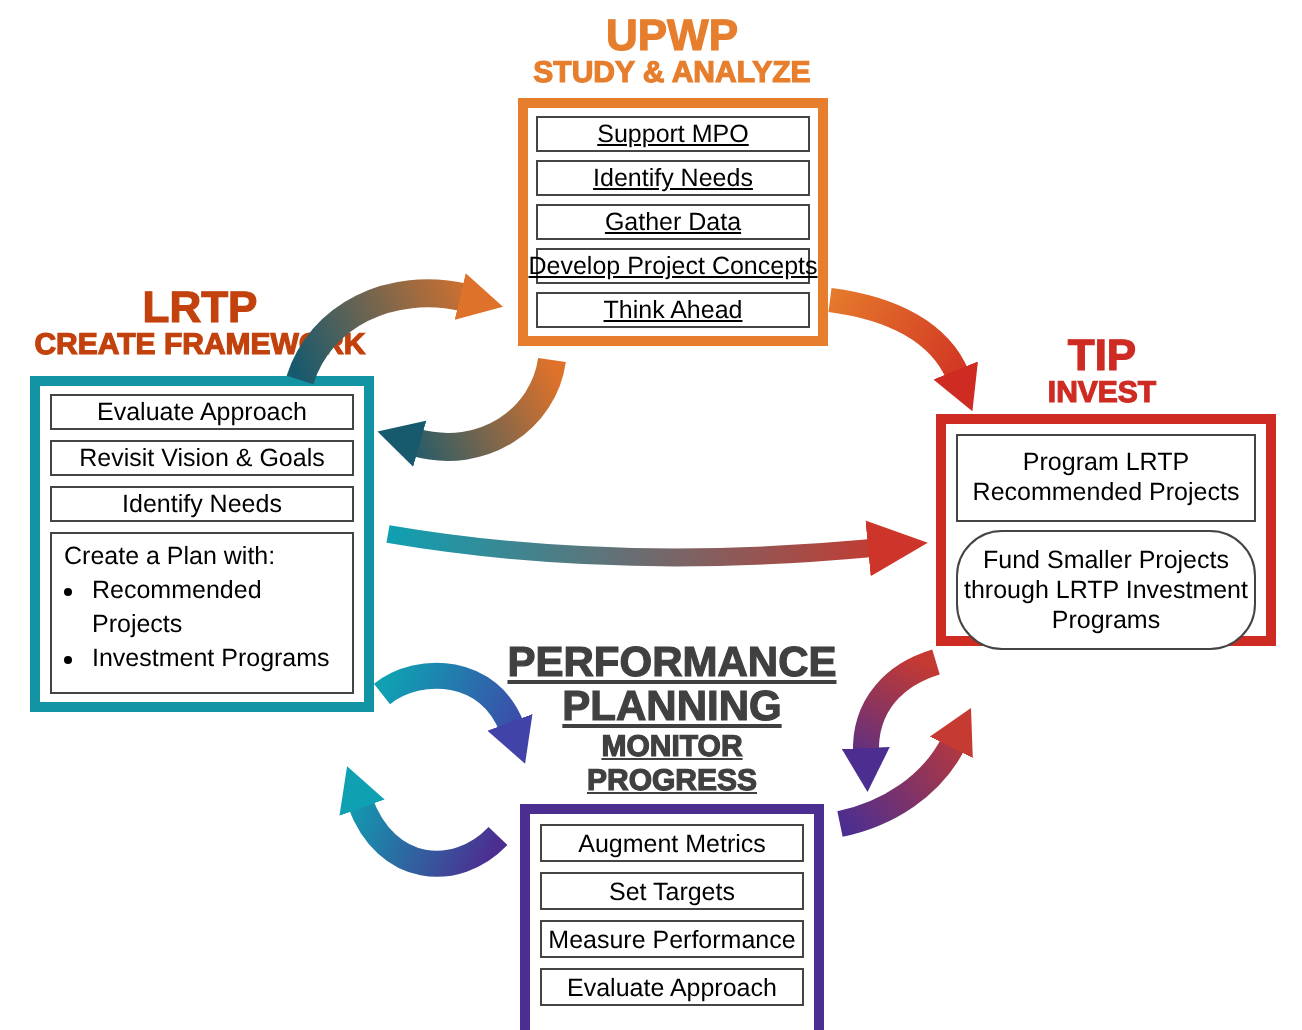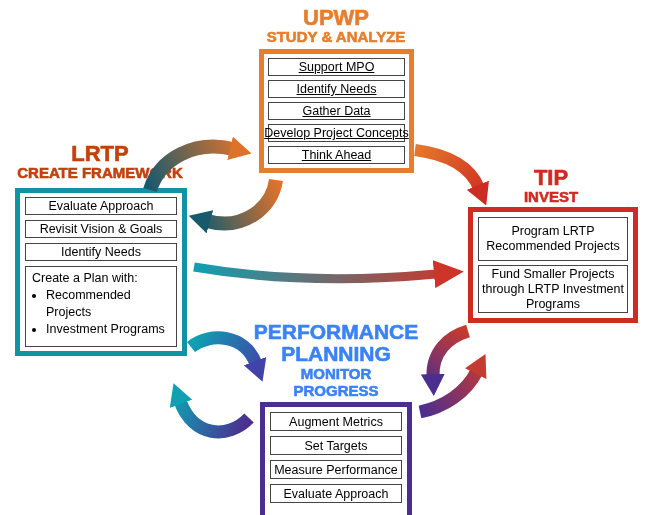--- a/index.html
+++ b/index.html
@@ -11,41 +11,41 @@
 
   .ttl { position:absolute; text-align:center; z-index:1; font-weight:bold; -webkit-text-stroke:0.6px currentColor; }
   .ttl .t1 { font-size:22px; line-height:21px; }
   .ttl .t2 { font-size:15px; line-height:17px; }
   .ttl .t1b { font-size:21px; line-height:22px; }
   .ttl .t2b { font-size:15px; line-height:17px; }
 
   .upwp-ttl { left:236px; top:7px;  width:200px; color:#E67E2D; }
   .lrtp-ttl { left:5px;  top:143px; width:190px; color:#c2410c; }
   .tip-ttl  { left:476px; top:167px; width:150px; color:#CE2B22; }
-  .perf-ttl { left:246px; top:321px; width:180px; color:#3b82f6; }
+  .perf-ttl { left:246px; top:321px; width:180px; color:#404040;text-decoration:underline; }
 
   .box {
     position:absolute; z-index:1; box-sizing:border-box; background:#fff;
     display:flex; flex-direction:column; 
   }
   .upwp-box { left:259px; top:49px;  width:155px; height:124px; border:5px solid #E67E2D; padding:4px 4px; gap:4px;text-decoration:underline; }
   .lrtp-box { left:15px;  top:188px; width:172px; height:168px; border:5px solid #1193A3; padding:4px 5px; gap:5px; }
   .tip-box  { left:468px; top:207px; width:170px; height:116px; border:5px solid #CE2B22; padding:5px;     gap:4px; }
   .perf-box { left:260px; top:402px; width:152px; height:131px; border:5px solid #4C2E90; padding:5px;     gap:5px; }
 
   .item {
     box-sizing:border-box; border:1px solid #444; background:#fff;
     font-size:12.5px; display:flex; align-items:center; justify-content:center;
     text-align:center; white-space:nowrap; overflow:visible; flex:0 0 auto;
   }
   .h18 { height:18px; }
   .h19 { height:19px; }
   .tip-item { white-space:normal; line-height:15px; padding:2px 3px; }
   .tip-i1 { height:44px; }
-  .tip-i2 { height:48px; }
+  .tip-i2 { height:60px;border-radius:23px; }
   .plan {
     white-space:normal; display:block; text-align:left; flex:1 1 auto;
     padding:3px 2px 3px 6px; font-size:12.5px; line-height:17px;
   }
   .plan ul { margin:0; padding:0 0 0 14px; list-style:disc; }
   .plan li { margin:0; padding:0; }
 </style>
 </head>
 <body>
 

